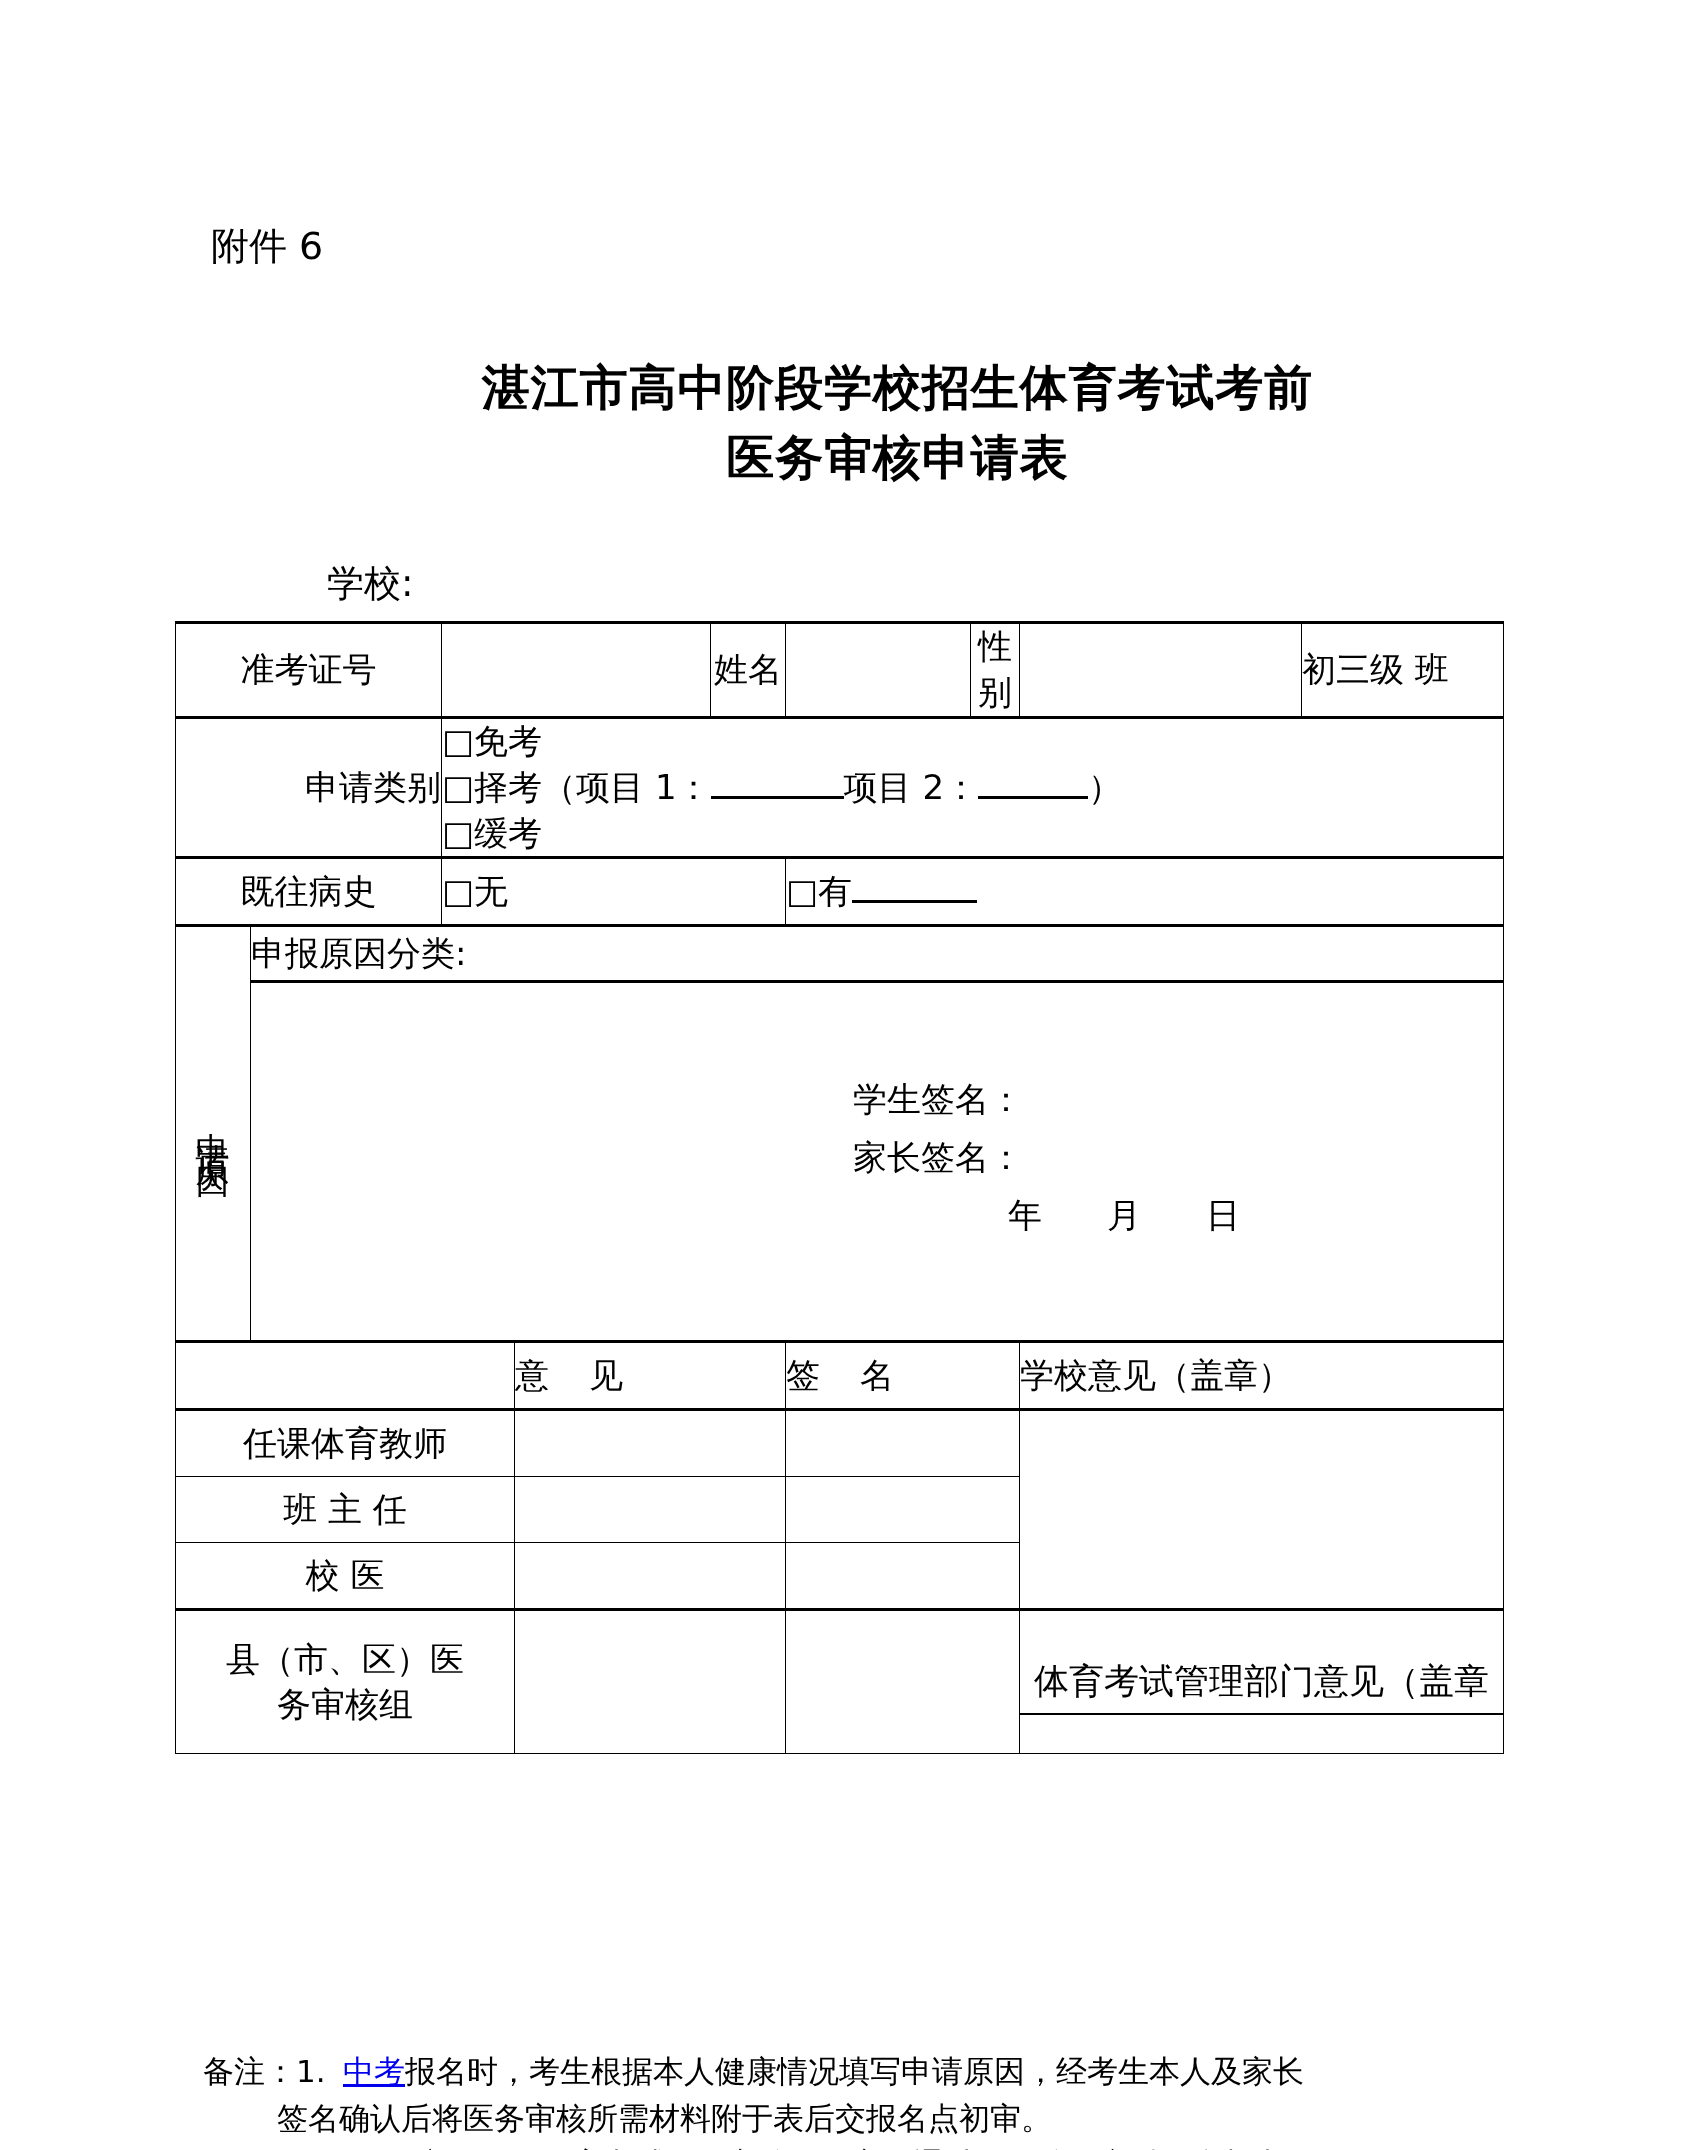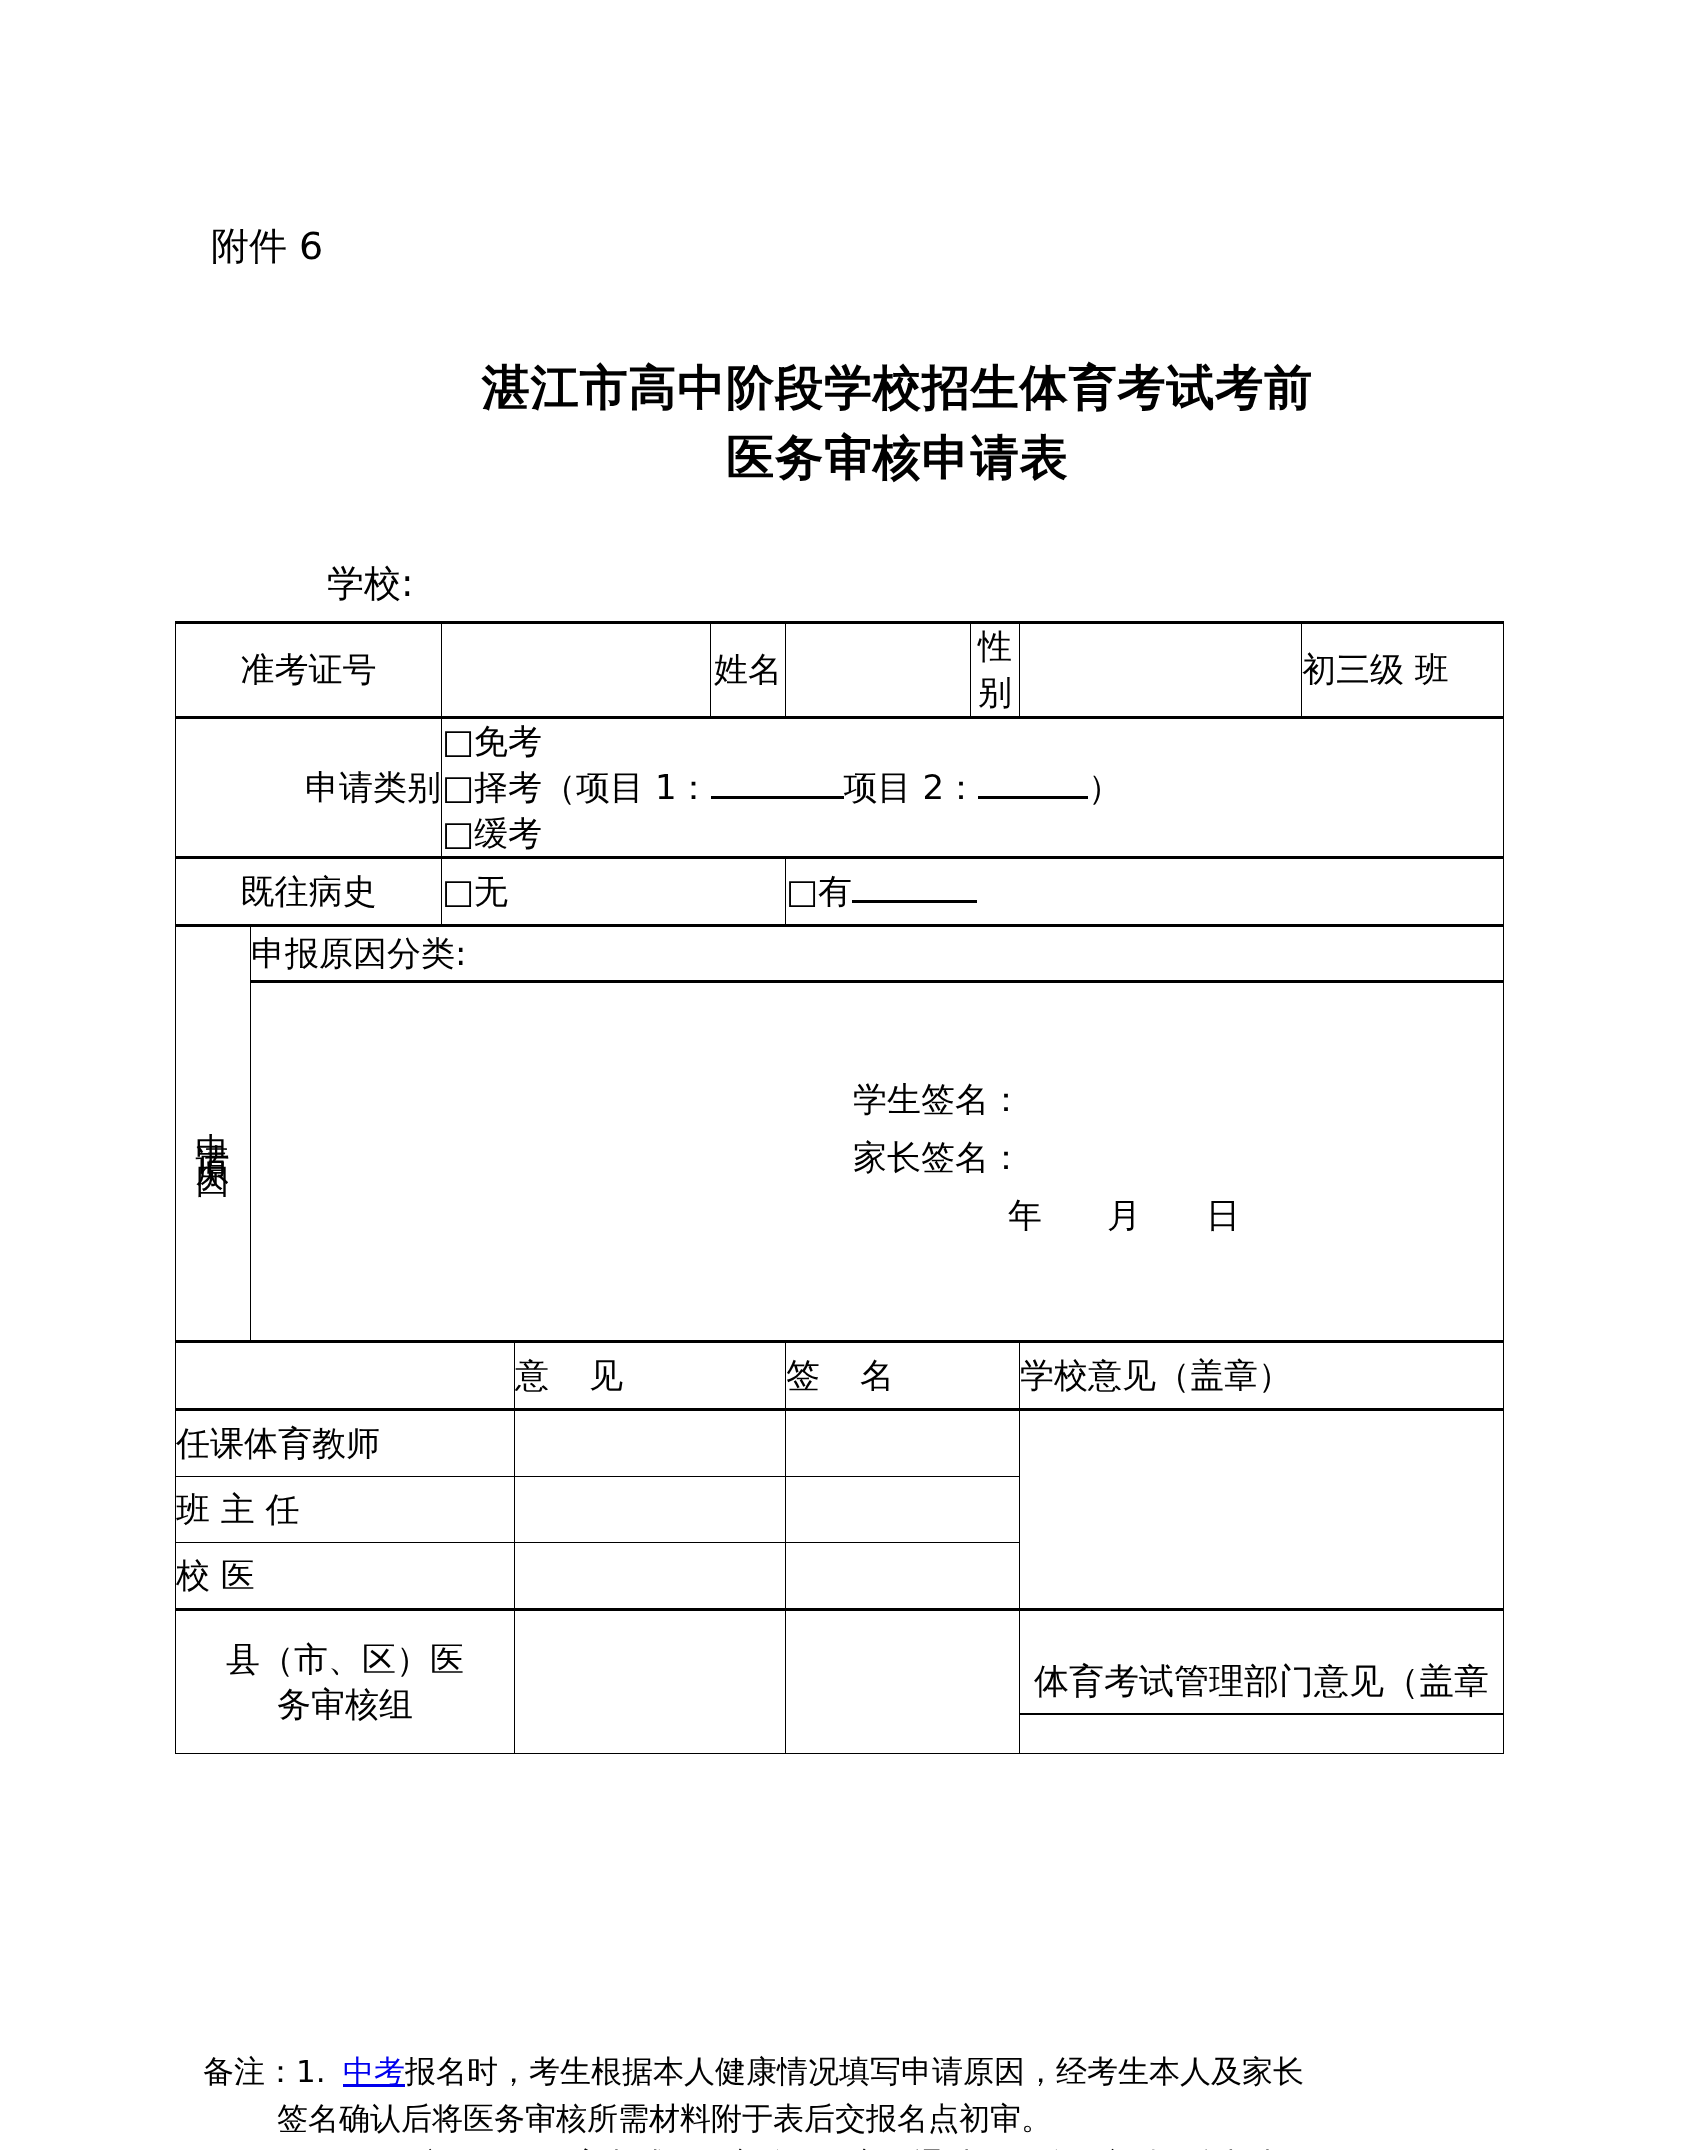--- a/index.html
+++ b/index.html
@@ -128,21 +128,21 @@
     padding-left: 757px;
     white-space: nowrap;
     letter-spacing: 0;
   }
   .date-line .gap { display: inline-block; width: 65px; }
 
   
   .op-head td { height: 65px; text-align: left; }
   .sp2 { letter-spacing: 14.6px; padding-left: 14.6px; }
   .op-row td { height: 65px; }
-  .op-row .role { text-align: left; }
+  .op-row .role { text-align: center; }
   .county-row td { height: 142px; }
   .county-cell {
     text-align: center;
     line-height: 1.45;
     padding: 0 6px;
   }
   .dept-cell {
     vertical-align: top;
     padding: 0;
   }

